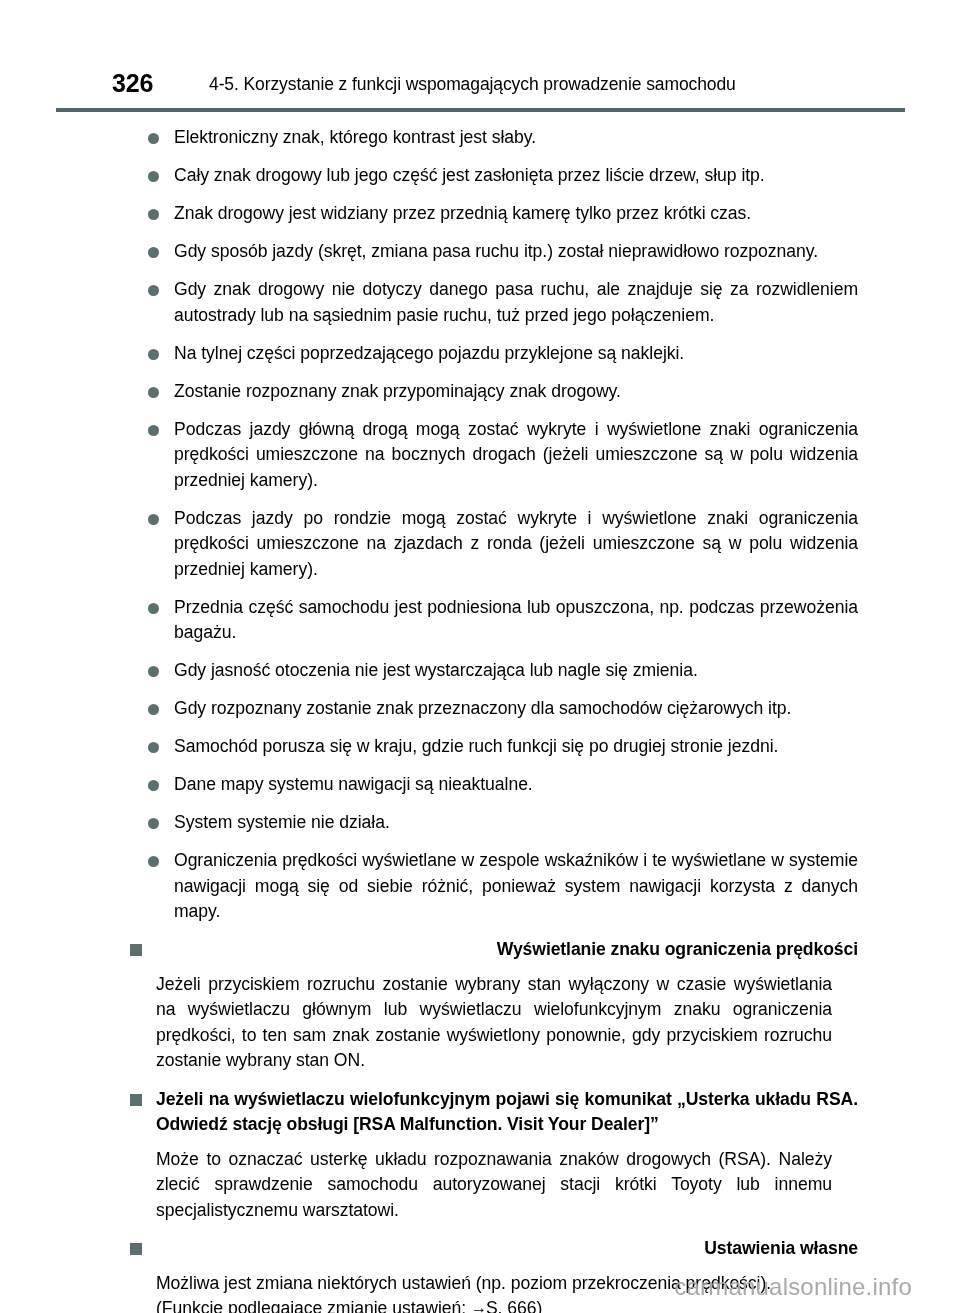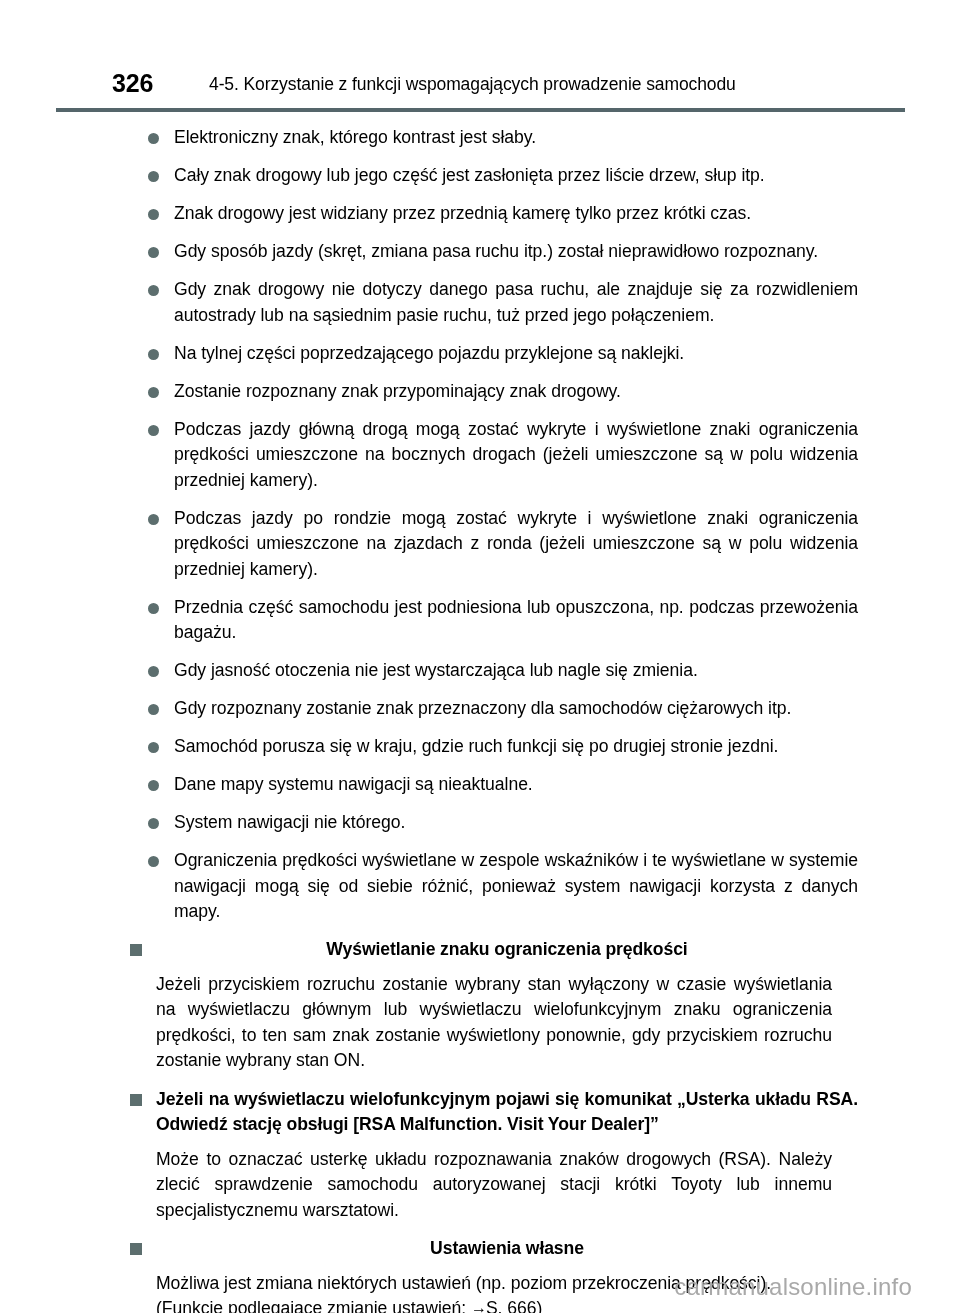--- a/index.html
+++ b/index.html
@@ -100,21 +100,21 @@
     padding-left: 26px;
     font-size: 17.6px;
     font-weight: bold;
     line-height: 25.5px;
     letter-spacing: -0.1px;
     margin-top: 6px;
     margin-bottom: 9px;
     text-align: justify;
   }
   .section-heading.single {
-    text-align: center;
+    text-align: right;
   }
   .heading-square {
     position: absolute;
     left: 0;
     top: 7px;
     width: 12px;
     height: 12px;
     background: #5c6e6e;
   }
 
@@ -229,21 +229,21 @@
       <span>Samochód porusza się w kraju, gdzie ruch funkcji się po drugiej stronie jezdni.</span>
     </div>
 
     <div class="bullet-item no-justify">
       <span class="bullet-dot"></span>
       <span>Dane mapy systemu nawigacji są nieaktualne.</span>
     </div>
 
     <div class="bullet-item no-justify">
       <span class="bullet-dot"></span>
-      <span>System nawigacji nie którego.</span>
+      <span>System systemie nie działa.</span>
     </div>
 
     <div class="bullet-item">
       <span class="bullet-dot"></span>
       <span>Ograniczenia prędkości wyświetlane w zespole wskaźników i te wyświetlane w systemie nawigacji mogą się od siebie różnić, ponieważ system nawigacji korzysta z danych mapy.</span>
     </div>
 
     <div class="section-heading single">
       <span class="heading-square"></span>
       <span>Wyświetlanie znaku ograniczenia prędkości</span>

